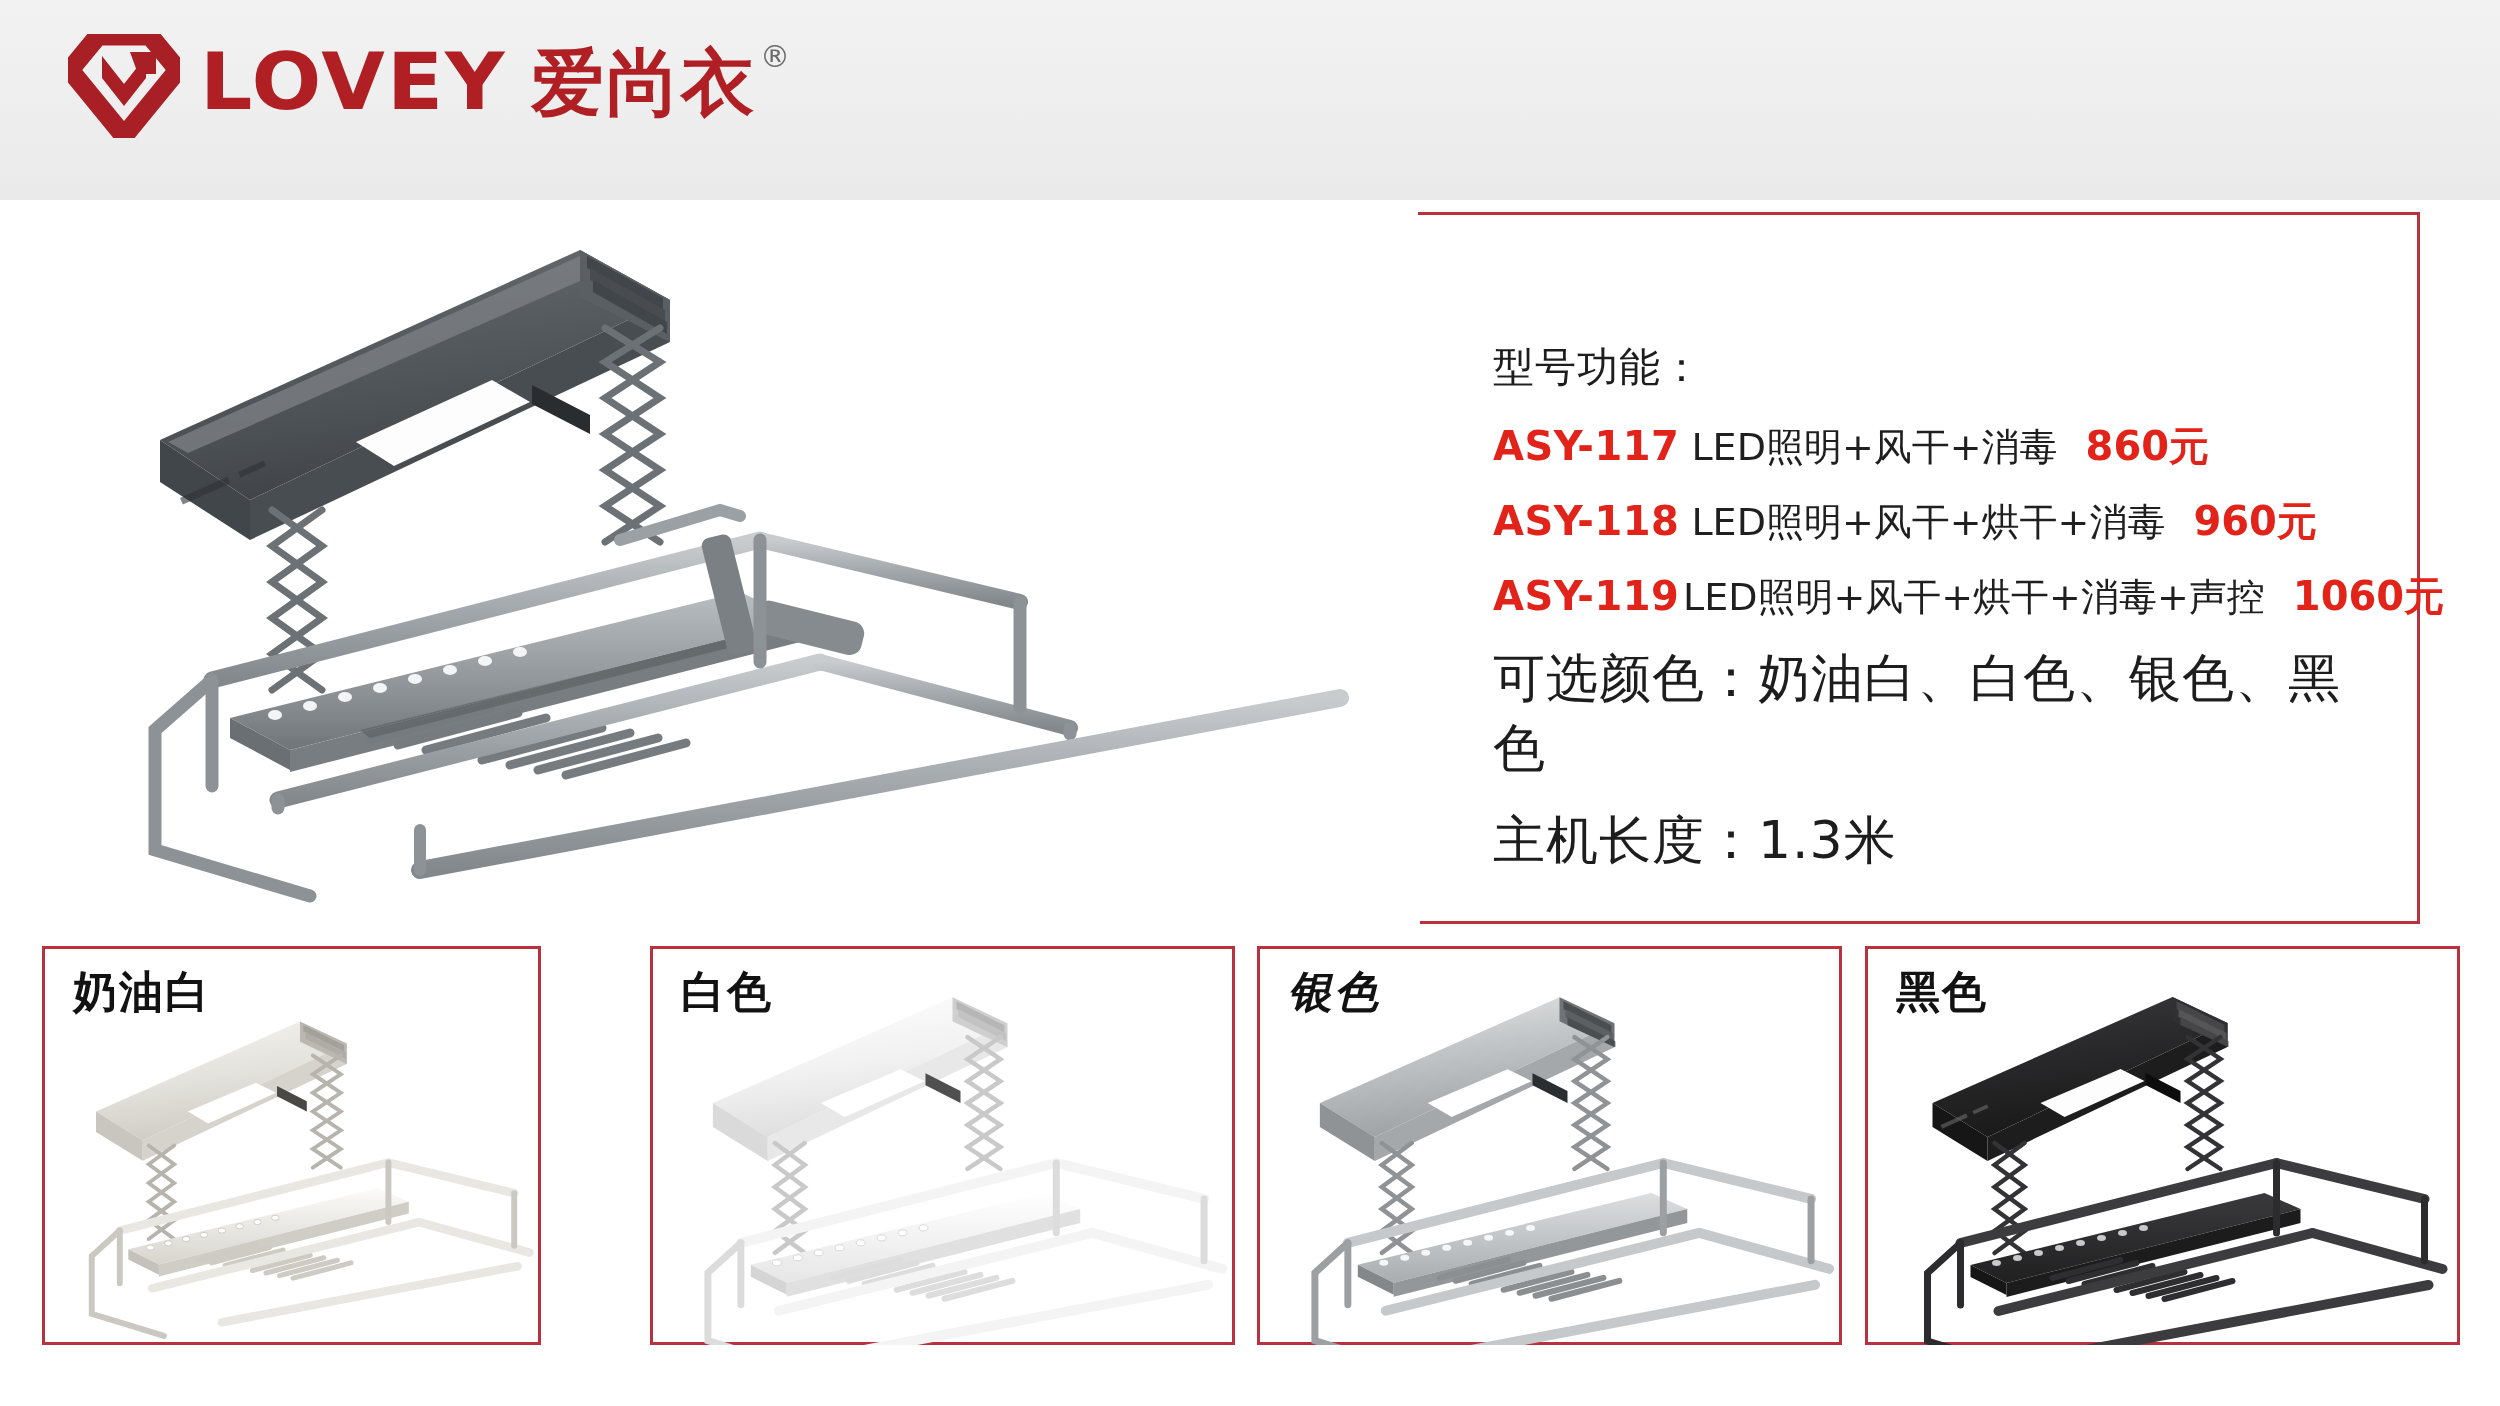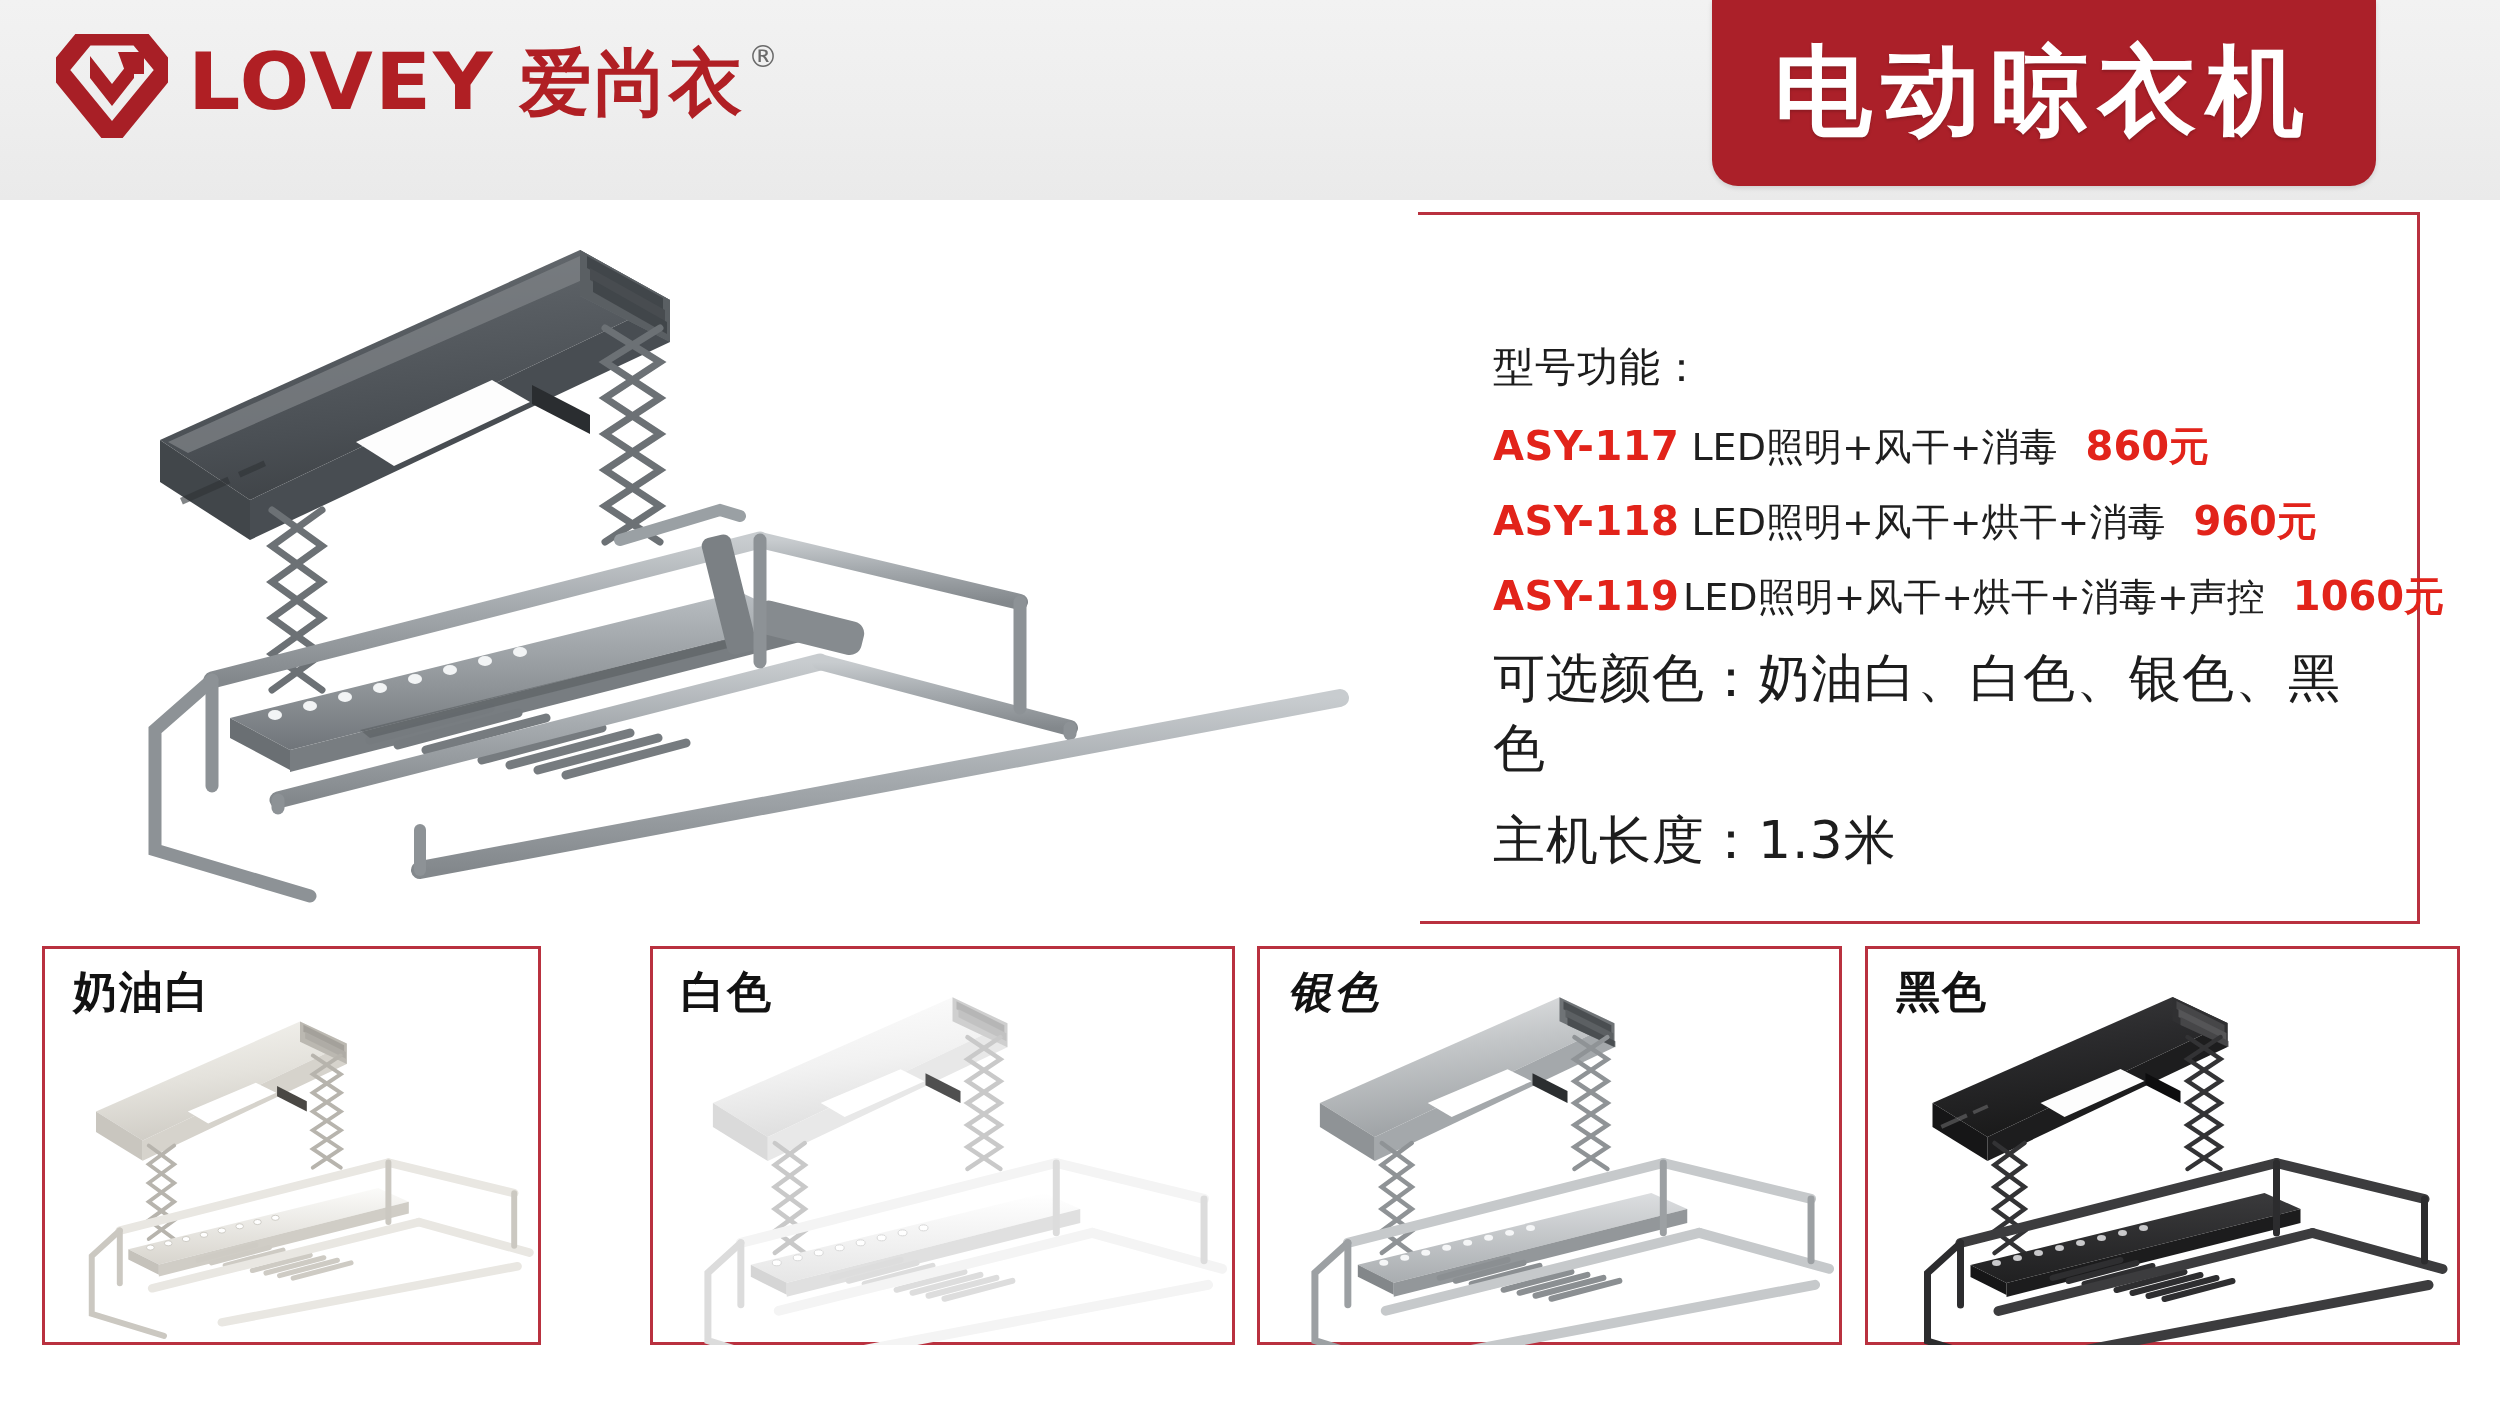--- a/index.html
+++ b/index.html
@@ -10,21 +10,21 @@
     overflow:hidden;
     position:relative;
   }
   .page{position:relative;width:2500px;height:1406px;overflow:hidden;background:#fff;}
 
   
   .header{
     position:absolute;left:0;top:0;width:2500px;height:200px;
     background:linear-gradient(180deg,#f2f2f2 0%,#eeeeee 55%,#eaeaea 100%);
   }
-  .logo-block{position:absolute;left:48px;top:18px;width:820px;height:170px;}
+  .logo-block{position:absolute;left:60px;top:18px;width:820px;height:170px;}
   .logo-mark{position:absolute;left:8px;top:16px;width:112px;height:104px;}
   .brand-row{position:absolute;left:140px;top:18px;height:92px;display:flex;align-items:center;}
   .brand-en{
     font-family:"DejaVu Sans","Liberation Sans",sans-serif;
     font-weight:bold;font-size:79px;letter-spacing:2px;
     color:#b01f24;line-height:1;
     transform:scaleX(1.04);transform-origin:left center;
   }
   .brand-cn{
     font-family:"DejaVu Sans","Liberation Sans",sans-serif;
@@ -118,23 +118,20 @@
       </svg>
 
       <div class="brand-row">
         <span class="brand-en">LOVEY</span>
         <span class="brand-cn">爱尚衣</span>
         <span class="reg-mark">®</span>
       </div>
 
     </div>
 
-    <div class="title-banner">
-      <span class="txt">电动晾衣机</span>
-    </div>
   </div>
 
   <div class="hero">
     <svg viewBox="0 0 1400 700" width="1400" height="700">
       <defs>
         <linearGradient id="topBody" x1="0" y1="0" x2="0.3" y2="1">
           <stop offset="0%" stop-color="#6e7377"></stop>
           <stop offset="38%" stop-color="#595e63"></stop>
           <stop offset="75%" stop-color="#4a4f54"></stop>
           <stop offset="100%" stop-color="#3f4347"></stop>

